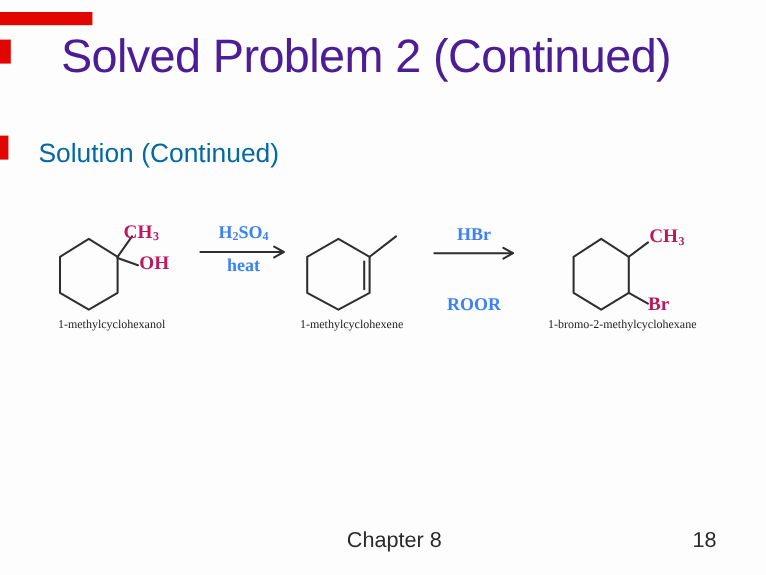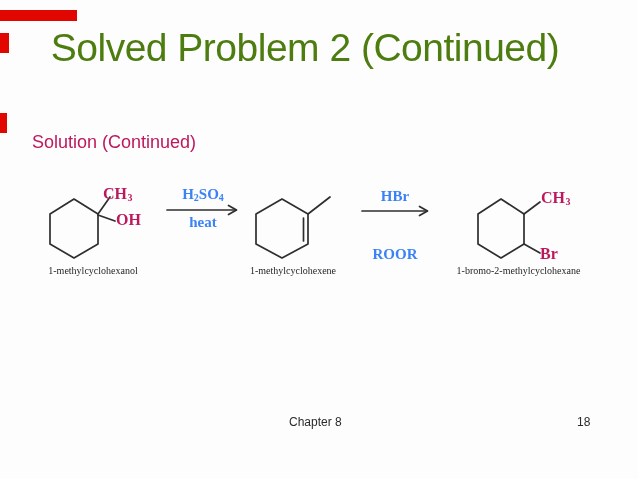--- a/index.html
+++ b/index.html
@@ -5,38 +5,38 @@
   html,body{margin:0;padding:0;}
   body{width:638px;height:479px;overflow:hidden;font-family:"Liberation Sans",sans-serif;}
   .slide{position:relative;width:638px;height:479px;background:#fdfdfd;color:#1a1a1a;}
 
   .accent{position:absolute;background:#e10600;}
   .accent-top{left:0;top:10px;width:77px;height:11px;}
   .accent-left-1{left:0;top:33px;width:9px;height:20px;}
   .accent-left-2{left:0;top:113px;width:7px;height:20px;}
 
   .title{position:absolute;left:0;top:26px;width:610px;text-align:center;
-         font-size:39px;letter-spacing:-0.5px;color:#4d7c0f;white-space:nowrap;}
-  .subtitle{position:absolute;left:32px;top:115px;font-size:18px;color:#be185d;white-space:nowrap;margin-top:17px;}
+         font-size:39px;letter-spacing:-0.5px;color:#4c1d95;white-space:nowrap;}
+  .subtitle{position:absolute;left:32px;top:115px;font-size:22px;color:#0369a1;white-space:nowrap;}
   .intro{position:absolute;left:25px;top:146px;font-family:"Liberation Serif",serif;
          font-size:14px;color:#222;white-space:nowrap;}
 
   .scheme-svg{position:absolute;left:0;top:0;width:638px;height:479px;}
   .scheme-svg *{vector-effect:non-scaling-stroke;}
 
   .chem{position:absolute;font-family:"Liberation Serif",serif;color:#be185d;
         font-size:16px;font-weight:600;white-space:nowrap;line-height:1.1;}
   .chem sub{font-size:10px;vertical-align:-2px;margin-left:0.5px;}
   .reagent{position:absolute;font-family:"Liberation Serif",serif;color:#3b82f6;
            font-size:15px;font-weight:600;text-align:center;white-space:nowrap;line-height:1.1;}
   .reagent sub{font-size:10px;vertical-align:-2px;}
   .cmpd-label{position:absolute;top:265px;font-family:"Liberation Serif",serif;
               font-size:10px;color:#1f1f1f;text-align:center;white-space:nowrap;}
 
-  .footer-text{position:absolute;top:415px;font-size:12px;color:#2a2a2a;white-space:nowrap;}
+  .footer-text{position:absolute;top:440px;font-size:18px;color:#2a2a2a;white-space:nowrap;}
   .footer-chapter{left:289px;}
   .footer-page{left:577px;}
 </style>
 </head>
 <body>
 
 <div class="slide">
 
   <div class="accent accent-top"></div>
   <div class="accent accent-left-1"></div>

